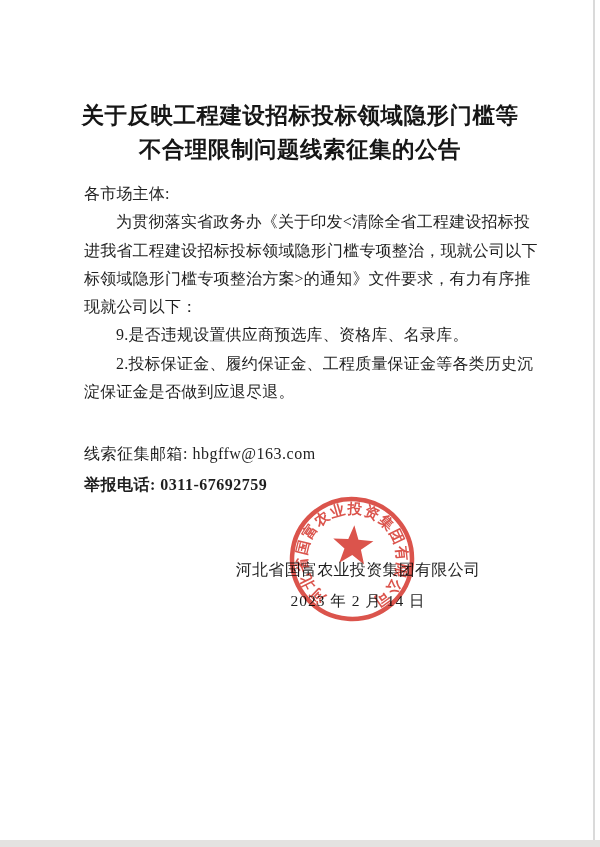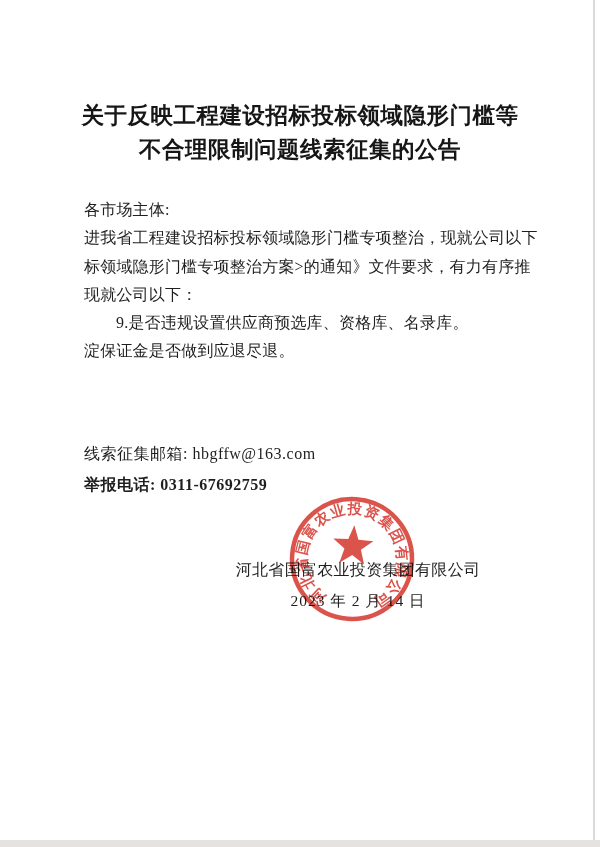--- a/index.html
+++ b/index.html
@@ -39,21 +39,21 @@
     width: 600px;
     text-align: center;
     font-weight: bold;
     font-size: 22.5px;
     line-height: 34px;
     letter-spacing: 0.5px;
     color: #161616;
   }
   .body-lines {
     position: absolute;
-    top: 196px;
+    top: 180px;
     left: 84px;
     width: 440px;
     font-size: 16px;
     line-height: 28.3px;
     letter-spacing: 0.2px;
     white-space: nowrap;
   }
   .body-line.indent {
     padding-left: 32px;
   }
@@ -109,24 +109,26 @@
 
 <div class="page">
 
   <div class="doc-title">
     <div>关于反映工程建设招标投标领域隐形门槛等</div>
     <div>不合理限制问题线索征集的公告</div>
   </div>
 
   <div class="body-lines">
     <div class="body-line">各市场主体:</div>
+    <div class="body-line indent">为贯彻落实省政务办《关于印发&lt;清除全省工程建设招标投</div>
     <div class="body-line">进我省工程建设招标投标领域隐形门槛专项整治，现就公司以下</div>
     <div class="body-line">标领域隐形门槛专项整治方案&gt;的通知》文件要求，有力有序推</div>
     <div class="body-line">现就公司以下：</div>
     <div class="body-line indent">9.是否违规设置供应商预选库、资格库、名录库。</div>
+    <div class="body-line indent">2.投标保证金、履约保证金、工程质量保证金等各类历史沉</div>
     <div class="body-line">淀保证金是否做到应退尽退。</div>
   </div>
 
   <div class="contact-email">线索征集邮箱: hbgffw@163.com</div>
   <div class="contact-phone">举报电话: 0311-67692759</div>
 
   <div class="sig-company">河北省国富农业投资集团有限公司</div>
   <div class="sig-date">2023 年 2 月 14 日</div>
 
   <svg class="seal" viewBox="0 0 127 127" xmlns="http://www.w3.org/2000/svg" aria-hidden="true">

